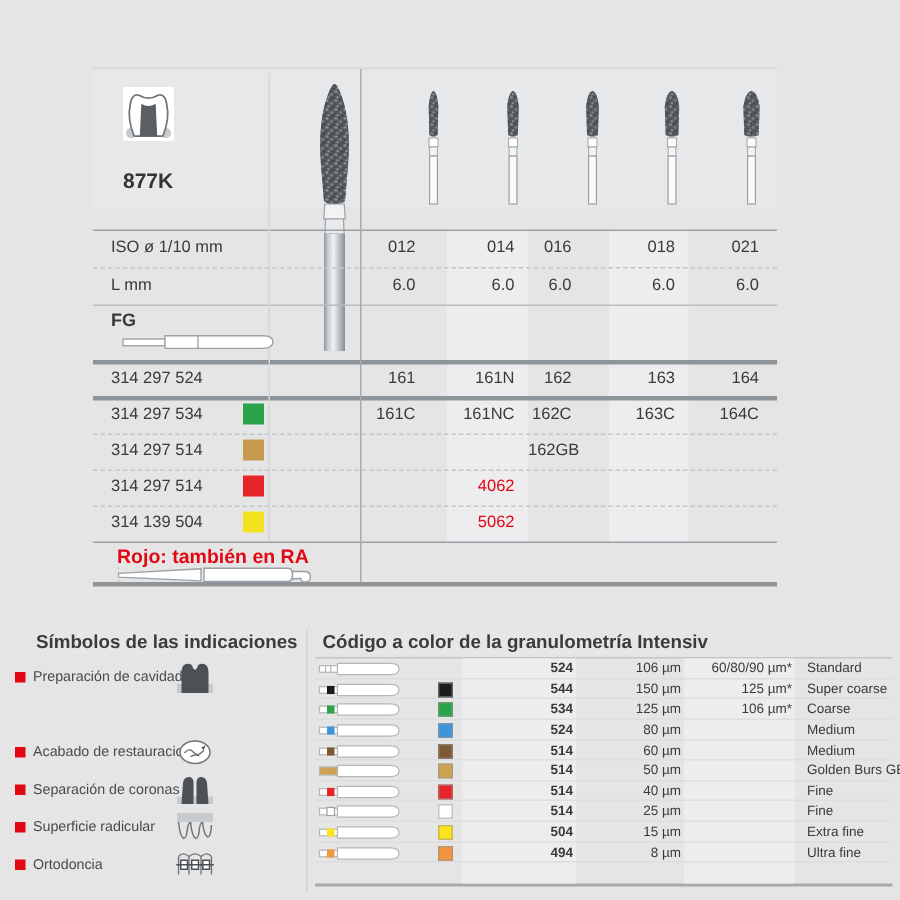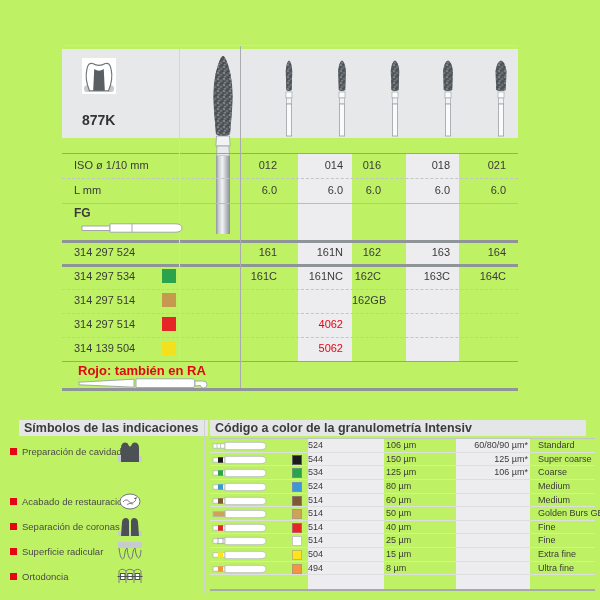--- a/index.html
+++ b/index.html
@@ -1,16 +1,16 @@
 <!DOCTYPE html>
 <html><head>
 <meta charset="utf-8">
 <style>
   html,body{margin:0;padding:0;background:#fff;}
-  #page{position:relative;width:600px;height:600px;background:#bef264;
+  #page{position:relative;width:600px;height:600px;background:#e5e5e5;
         font-family:"Liberation Sans",sans-serif;color:#3a3a3a;overflow:hidden;}
   .abs{position:absolute;}
 
   
   #ptable{position:absolute;left:62px;top:45px;width:456px;height:345px;border-top:1px solid #d8d8d8;}
   #band{position:absolute;left:0;top:3px;width:456px;height:89px;background:#e6e8ea;}
   #iconbox{position:absolute;left:20px;top:12px;width:34px;height:36px;background:#fff;}
   #code877{position:absolute;left:20px;top:66px;font-size:14px;font-weight:bold;color:#333;}
   .colshade{position:absolute;top:107px;height:208px;background:#ededef;}
   #shade2{left:236px;width:54px;}
@@ -47,22 +47,22 @@
 
   #grit{position:absolute;left:210px;top:438px;width:385px;height:150px;border-top:1px solid #c2c5c7;border-bottom:2px solid #a6aaad;}
   .gshade{position:absolute;top:0;height:150px;background:#ededef;}
   #gshadeA{left:98px;width:76px;}
   #gshadeB{left:246px;width:74px;}
   .grow{position:absolute;left:0;width:385px;height:13.64px;line-height:13.6px;font-size:9px;
         border-bottom:1px solid #dcdedf;box-sizing:border-box;}
   .grow:last-child{border-bottom:none;margin-top:24px;}
   .gbur{position:absolute;left:2px;top:2px;width:56px;height:10px;}
   .gsq{position:absolute;left:82px;top:2px;width:10px;height:10px;box-sizing:border-box;border:1px solid rgba(150,150,150,.55);}
-  .gnum{position:absolute;left:98px;width:74px;}
-  .ggrain{position:absolute;left:176px;width:68px;}
+  .gnum{position:absolute;left:98px;width:74px;text-align:right;font-weight:bold;}
+  .ggrain{position:absolute;left:176px;width:68px;text-align:right;}
   .galt{position:absolute;left:246px;width:72px;text-align:right;}
   .glabel{position:absolute;left:328px;white-space:nowrap;}
 </style>
 </head>
 <body>
 
 <div id="page">
 
   <svg width="0" height="0" style="position:absolute">
     <defs>

